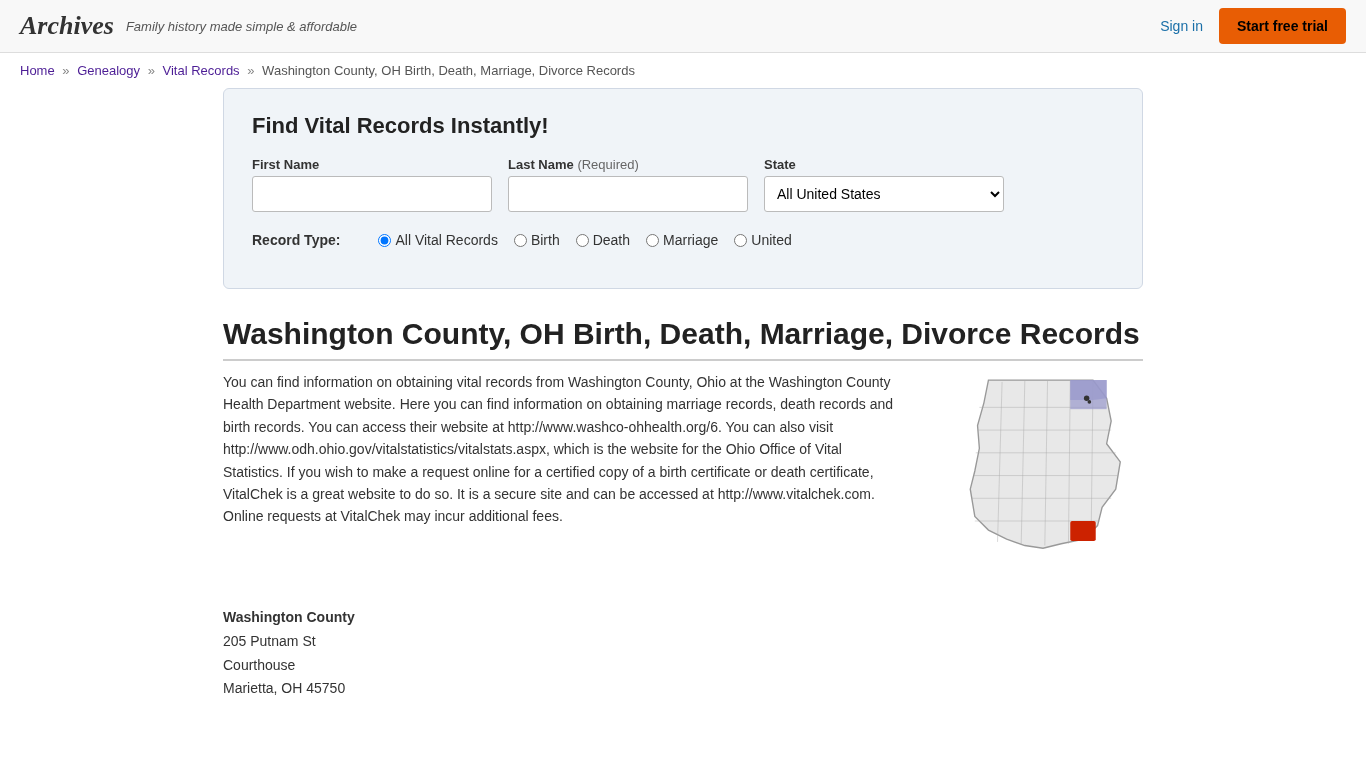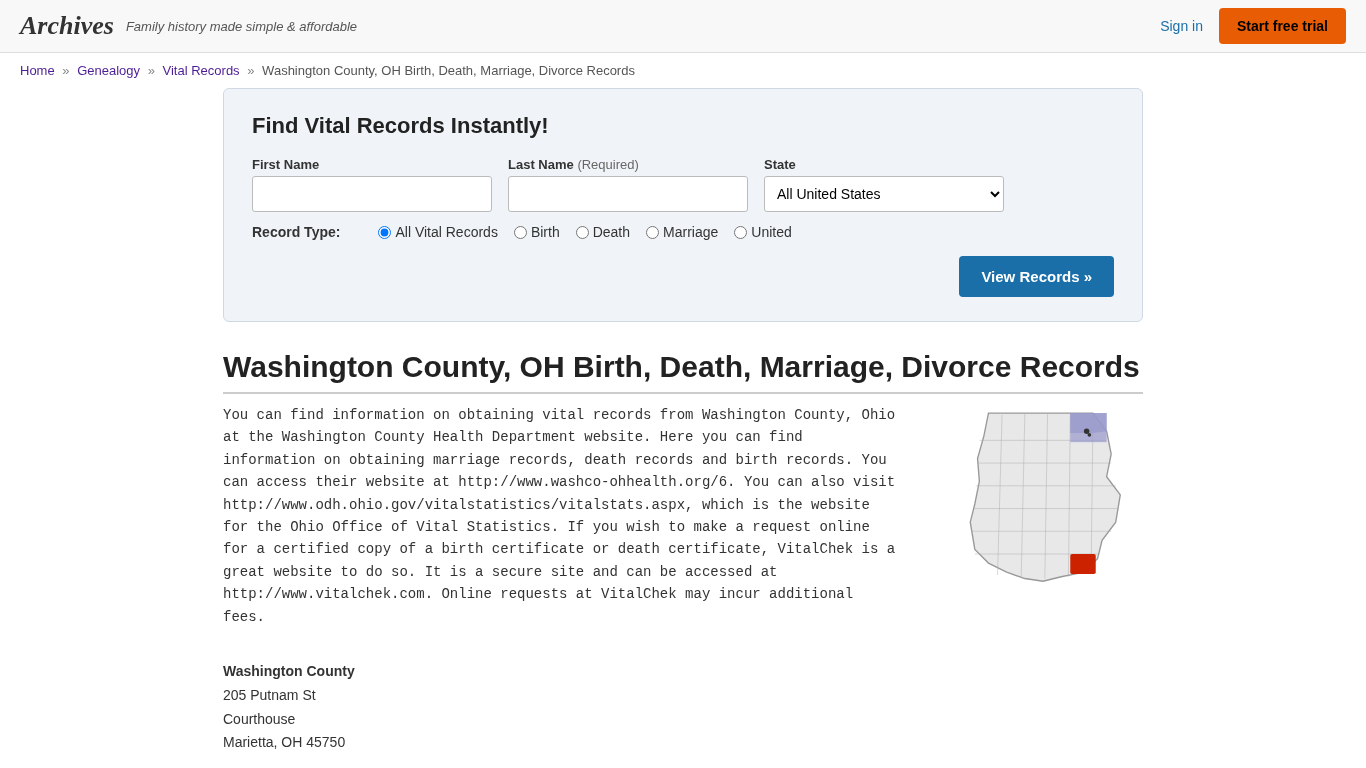--- a/index.html
+++ b/index.html
@@ -84,21 +84,21 @@
     }
     #search-box h2 {
       font-size: 22px;
       font-weight: bold;
       color: #222;
       margin-bottom: 18px;
     }
     .search-fields {
       display: flex;
       gap: 16px;
-      margin-bottom: 12px;
+      margin-bottom: 20px;
       align-items: flex-end;
     }
     .field-group {
       display: flex;
       flex-direction: column;
       gap: 4px;
     }
     .field-group label {
       font-size: 13px;
       font-weight: bold;
@@ -168,21 +168,20 @@
       margin-bottom: 10px;
       border-bottom: 2px solid #ccc;
       padding-bottom: 8px;
     }
 
     
     #content-area {
       display: flex;
       gap: 40px;
       margin-bottom: 32px;
-      font-family: Liberation Mono, monospace;
     }
     #content-text {
       flex: 1;
       font-size: 14px;
       line-height: 1.6;
       color: #333;
     }
     #ohio-map {
       width: 200px;
       flex-shrink: 0;
@@ -280,23 +279,20 @@
       </label>
       <label>
         <input type="radio" name="record-type" value="marriage" style="">
         <span>Marriage</span>
       </label>
       <label>
         <input type="radio" name="record-type" value="divorce" style="">
         <span>United</span>
       </label>
     </div>
-    <div class="search-btn-row">
-      <button class="view-records-btn">View Records »</button>
-    </div>
   </div>
 
   <h1 id="page-title">Washington County, OH Birth, Death, Marriage, Divorce Records</h1>
 
   <div id="content-area">
     <div id="content-text">
       <p>You can find information on obtaining vital records from Washington County, Ohio at the Washington County Health Department website. Here you can find information on obtaining marriage records, death records and birth records. You can access their website at http://www.washco-ohhealth.org/6. You can also visit http://www.odh.ohio.gov/vitalstatistics/vitalstats.aspx, which is the website for the Ohio Office of Vital Statistics. If you wish to make a request online for a certified copy of a birth certificate or death certificate, VitalChek is a great website to do so. It is a secure site and can be accessed at http://www.vitalchek.com. Online requests at VitalChek may incur additional fees.</p>
     </div>
     <div id="ohio-map">
       

